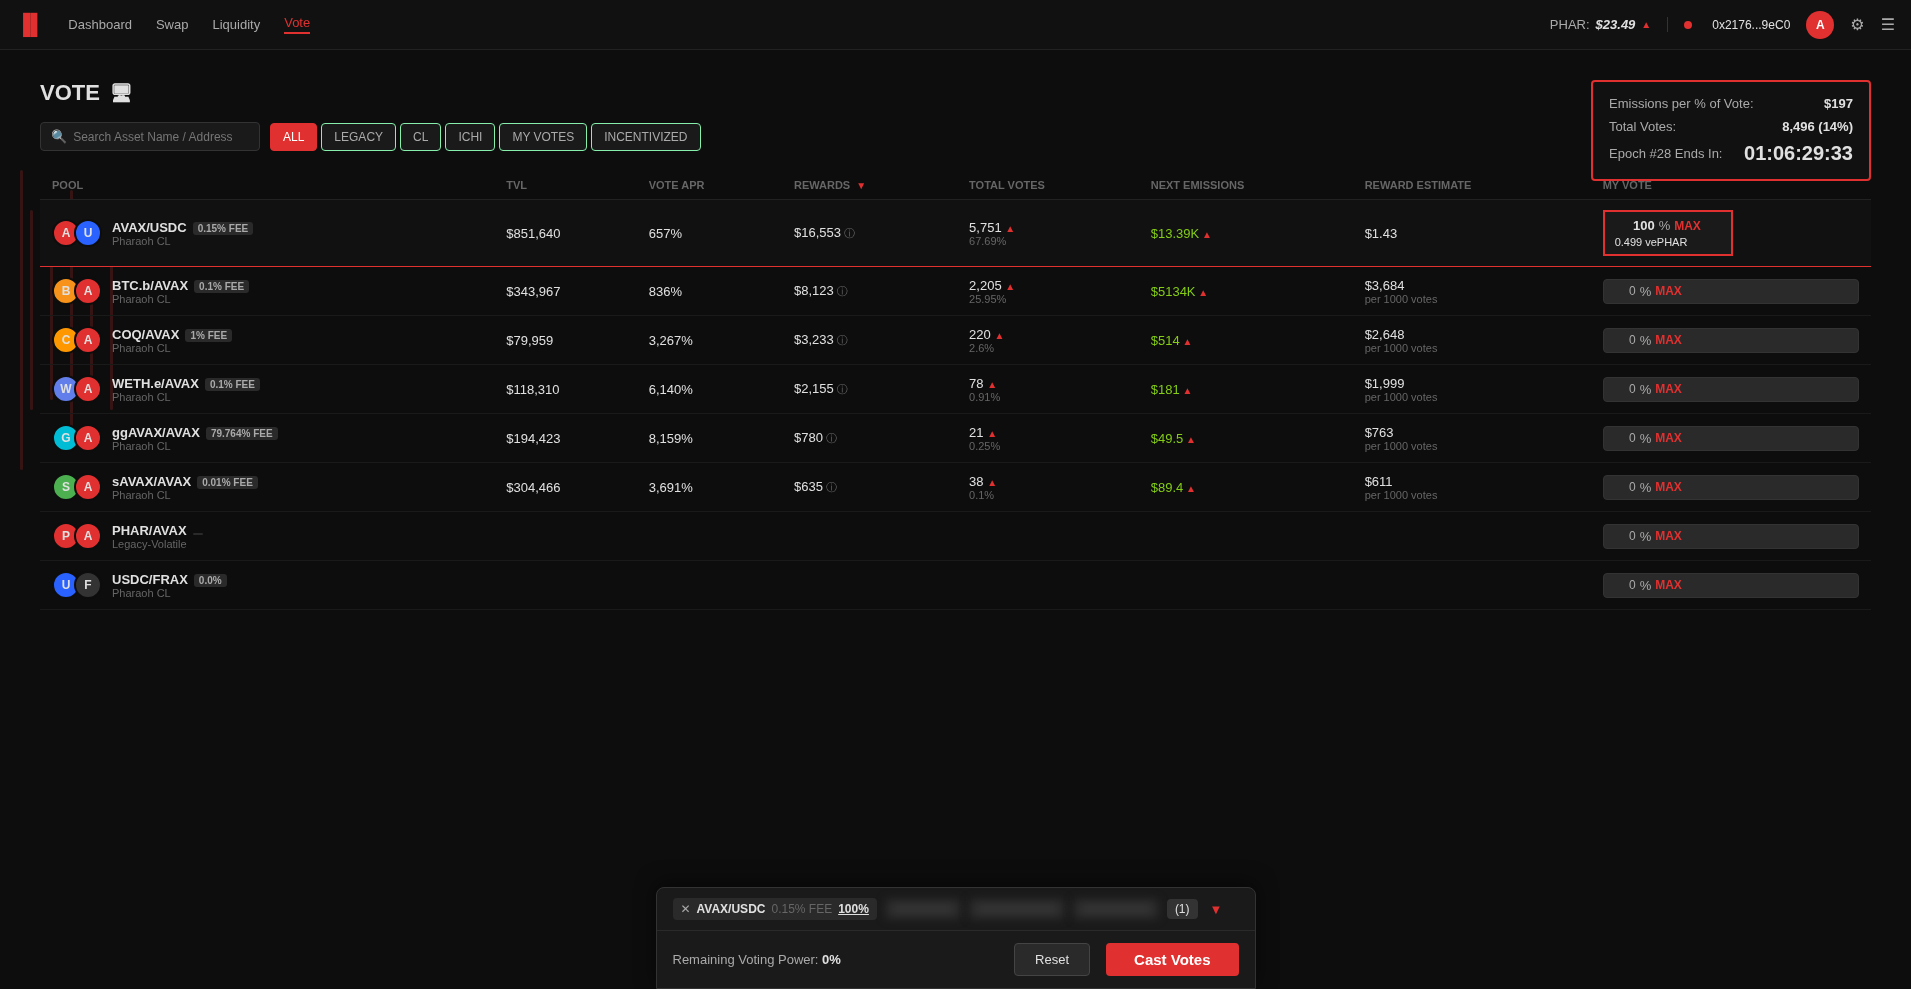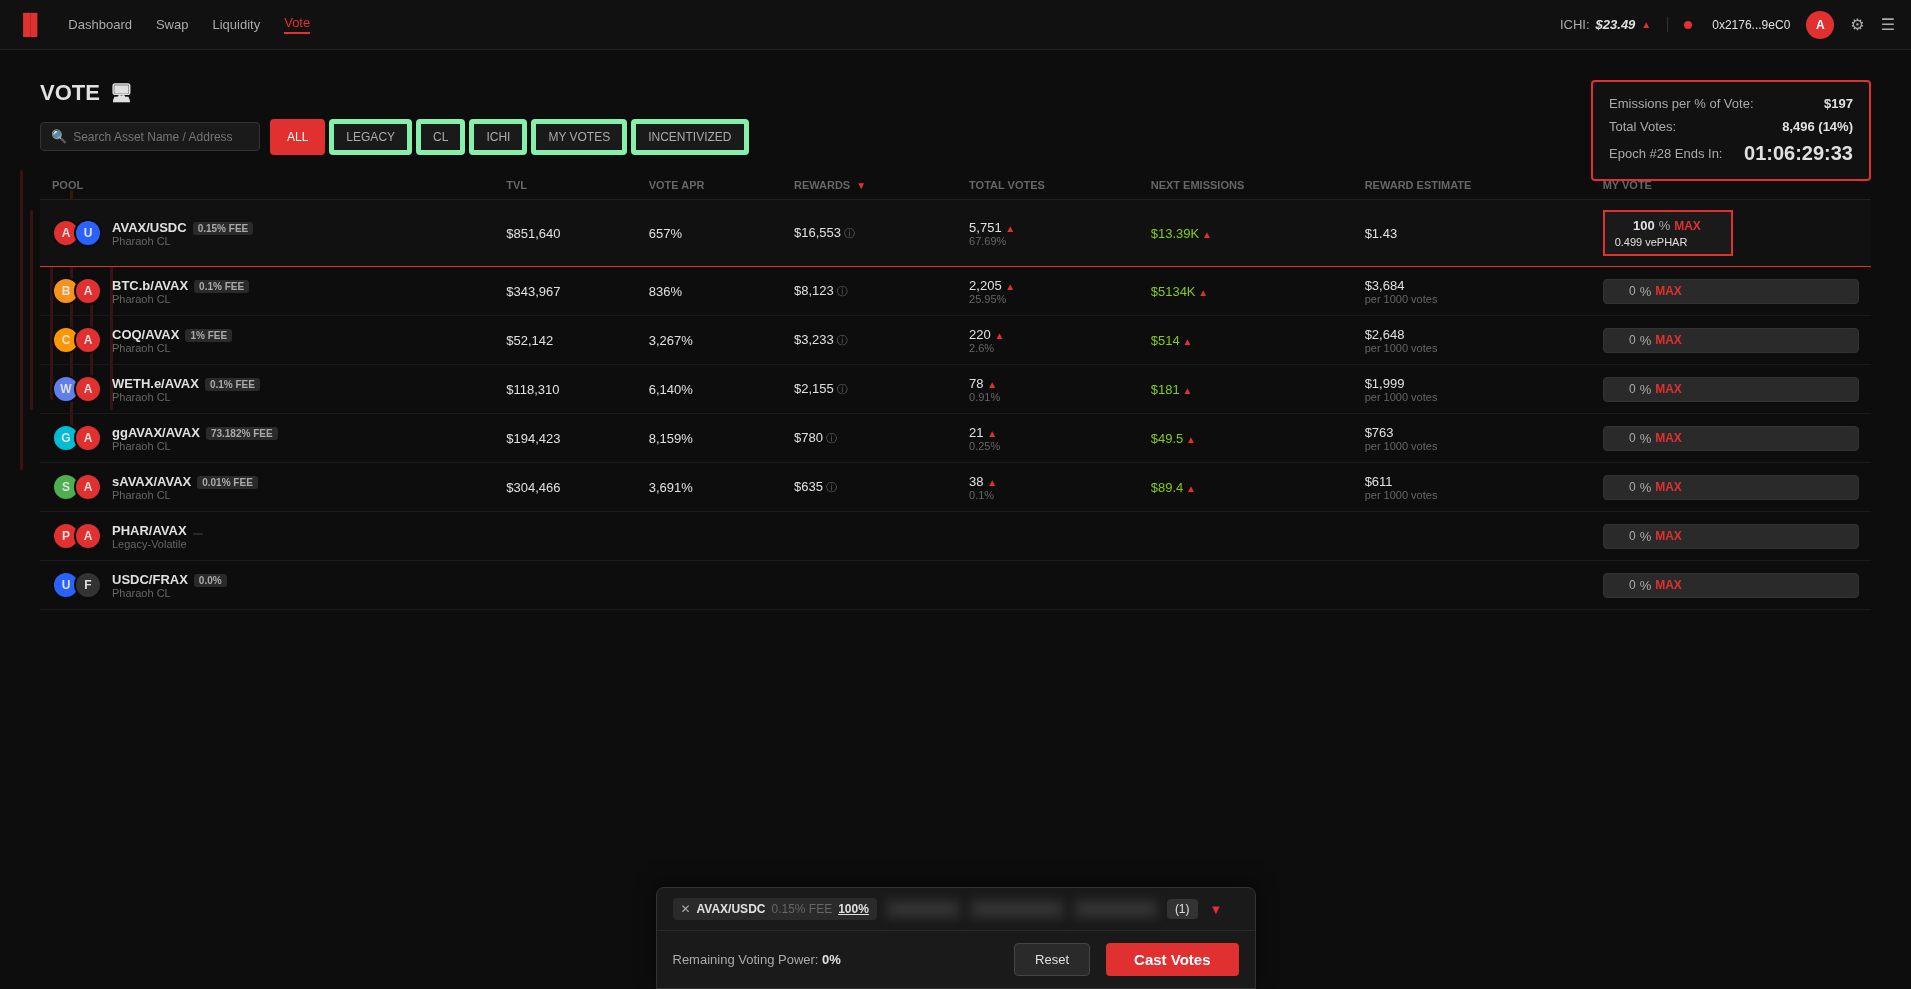--- a/index.html
+++ b/index.html
@@ -104,21 +104,21 @@
       background: transparent;
       border: none;
       outline: none;
       color: #aaa;
       font-size: 12px;
       width: 100%;
     }
     .filter-btns { display: flex; gap: 4px; }
     .filter-btn {
       padding: 6px 12px;
-      border: 5px solid #86efac;
+      border: 1px solid #86efac;
       border-radius: 4px;
       background: #1a1a1a;
       color: #aaa;
       font-size: 12px;
       cursor: pointer;
     }
     .filter-btn.active {
       background: #e03030;
       border-color: #e03030;
       color: #fff;
@@ -314,21 +314,21 @@
 <body>
 
 <nav class="topnav">
   <span class="topnav-logo">▐▌</span>
   <a class="topnav-link">Dashboard</a>
   <a class="topnav-link">Swap</a>
   <a class="topnav-link">Liquidity</a>
   <a class="topnav-link active">Vote</a>
   <div class="topnav-right">
     <div class="phar-price">
-      <span class="phar-price-label">ICHI:</span>
+      <span class="phar-price-label">PHAR:</span>
       <span class="phar-price-value">$23.49</span>
       <span class="price-up">▲</span>
     </div>
     <span class="dot-green"></span>
     <span class="wallet-addr">0x2176...9eC0</span>
     <span style="width:28px;height:28px;border-radius:50%;background:#e03030;display:inline-flex;align-items:center;justify-content:center;color:#fff;font-size:12px;font-weight:bold;cursor:pointer;">A</span>
     <span class="icon-btn">⚙</span>
     <span class="icon-btn">☰</span>
   </div>
 </nav>
@@ -480,21 +480,21 @@
       <div class="pool-icons">
         <div class="pool-icon" style="background:#ff9800">C</div>
         <div class="pool-icon" style="background:#e03030">A</div>
       </div>
       <div>
         <div class="pool-name">COQ/AVAX<span class="fee-badge">1% FEE</span></div>
         <div class="pool-sub">Pharaoh CL</div>
       </div>
     </div>
             </td>
-            <td class="col-tvl">$52,142</td>
+            <td class="col-tvl">$79,959</td>
             <td class="col-apr">3,267%</td>
             <td><span class="col-rewards">$3,233</span><span class="info-icon">ⓘ</span></td>
             <td>
               <div class="col-votes">220 <span class="arrow-up">▲</span></div>
               <div class="col-pct">2.6%</div>
             </td>
             <td><span class="col-emissions">$514</span><span class="arrow-up"> ▲</span></td>
             <td>
               <div class="col-estimate">$2,648</div>
               <div class="col-per">per 1000 votes</div>
@@ -541,21 +541,21 @@
             </td>
           </tr>
           <tr>
             <td>
     <div style="display:flex;align-items:center;gap:10px;">
       <div class="pool-icons">
         <div class="pool-icon" style="background:#00bcd4">G</div>
         <div class="pool-icon" style="background:#e03030">A</div>
       </div>
       <div>
-        <div class="pool-name">ggAVAX/AVAX<span class="fee-badge">73.182% FEE</span></div>
+        <div class="pool-name">ggAVAX/AVAX<span class="fee-badge">79.764% FEE</span></div>
         <div class="pool-sub">Pharaoh CL</div>
       </div>
     </div>
             </td>
             <td class="col-tvl">$194,423</td>
             <td class="col-apr">8,159%</td>
             <td><span class="col-rewards">$780</span><span class="info-icon">ⓘ</span></td>
             <td>
               <div class="col-votes">21 <span class="arrow-up">▲</span></div>
               <div class="col-pct">0.25%</div>

